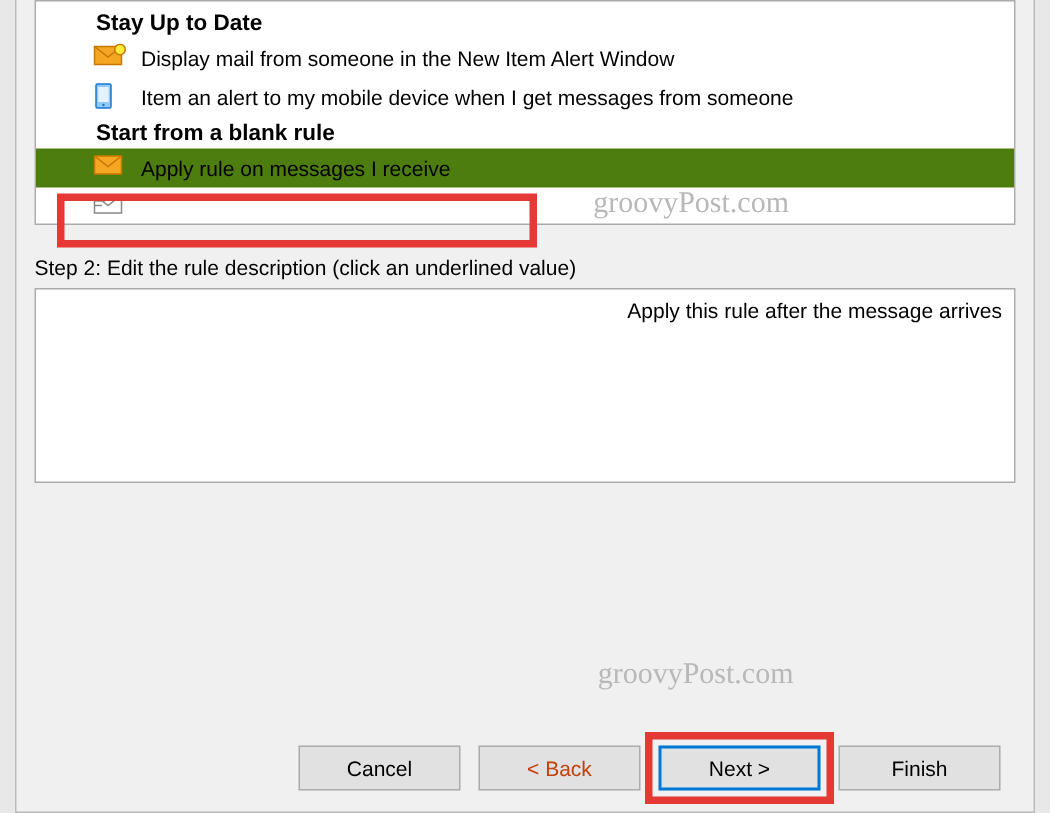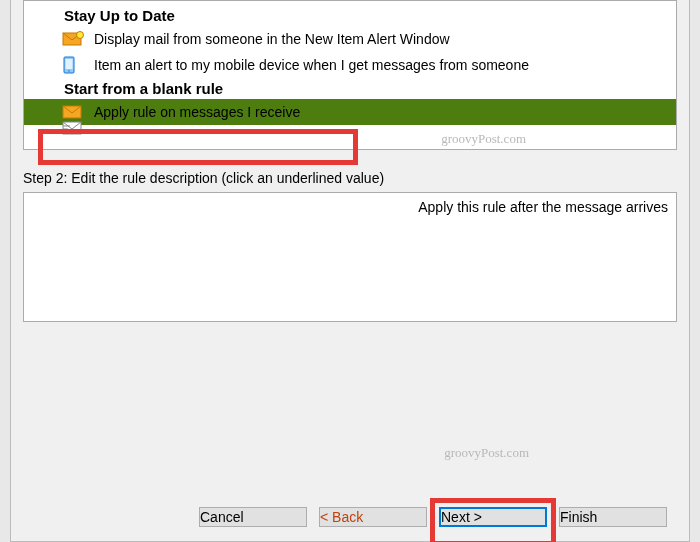--- a/index.html
+++ b/index.html
@@ -33,21 +33,20 @@
     position: relative;
   }
   .section-header {
     font-weight: bold;
     padding: 2px 6px;
     font-size: 15px;
     margin-left: 34px;
   }
   .rule-item {
     display: flex;
-    align-items: center;
     padding: 3px 6px 3px 38px;
     position: relative;
     line-height: 20px;
   }
   .rule-item .icon-wrap {
     position: absolute;
     left: 38px;
     width: 24px;
     text-align: center;
   }
@@ -76,43 +75,43 @@
   }
   .button-row {
     position: absolute;
     bottom: 14px;
     right: 22px;
     display: flex;
     gap: 12px;
   }
   .btn {
     width: 108px;
-    height: 20px;
+    height: 30px;
     background: #e1e1e1;
     border: 1px solid #adadad;
     font-family: inherit;
     font-size: 14px;
     color: #000;
     display: flex;
     align-items: center;
-    justify-content: flex-start;
+    justify-content: center;
     cursor: pointer;
   }
   .btn.disabled {
     color: #c2410c;
     cursor: default;
   }
   .btn.default {
     border: 2px solid #0078d7;
   }
   .watermark {
     position: absolute;
     color: #b8b8b8;
     font-family: Georgia, serif;
-    font-size: 13px;
+    font-size: 20px;
     pointer-events: none;
   }
   svg { display: block; }
 </style>
 </head>
 <body>
 
 <div class="dialog">
 
   <div class="list-box">

